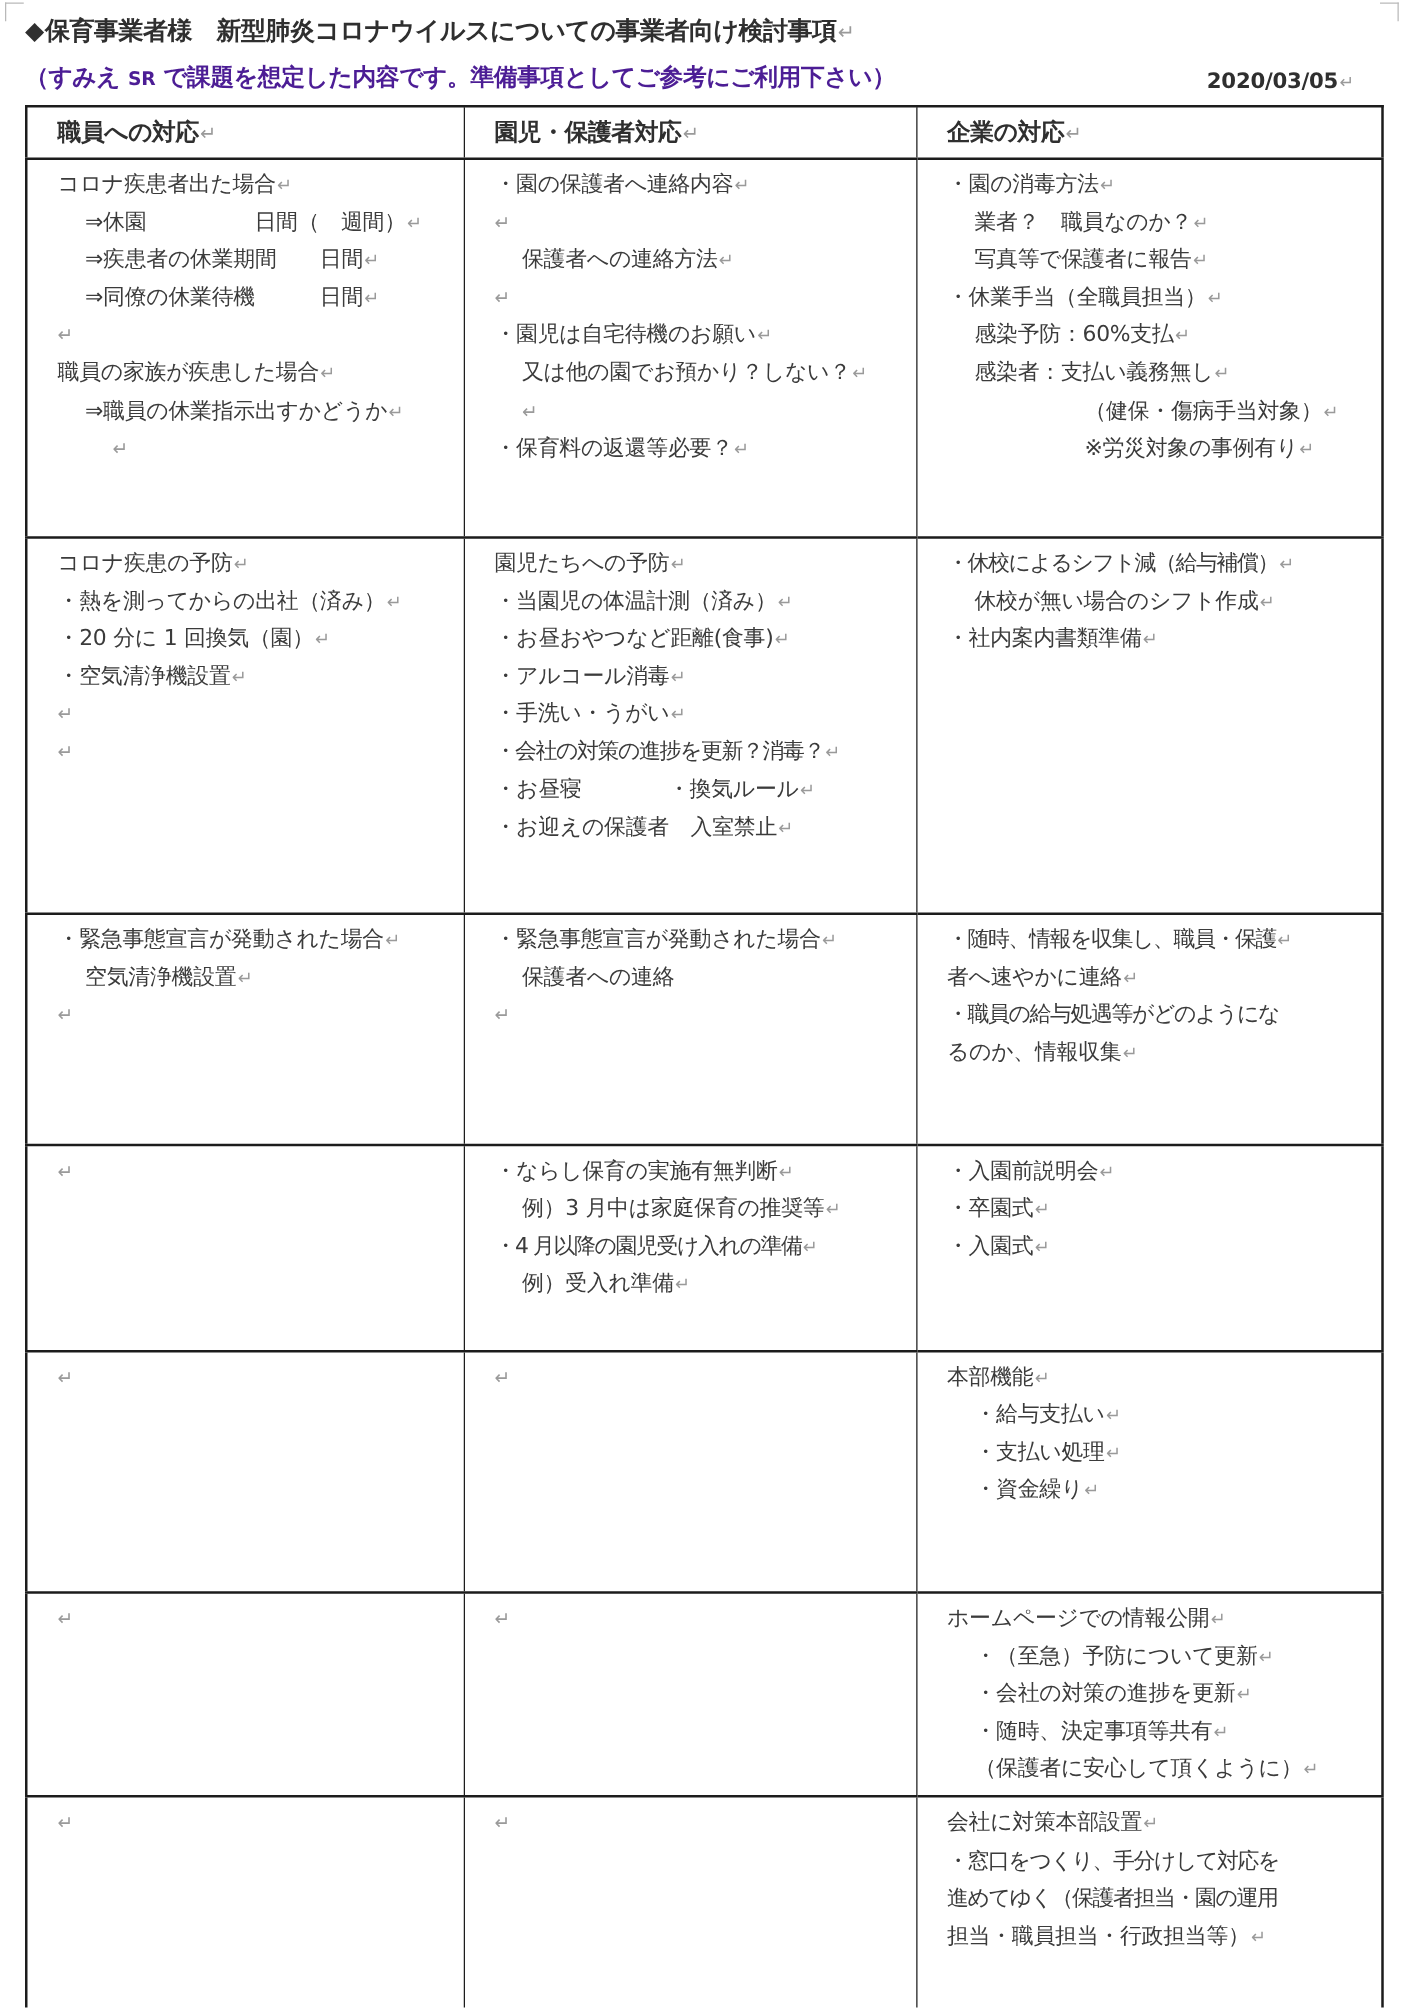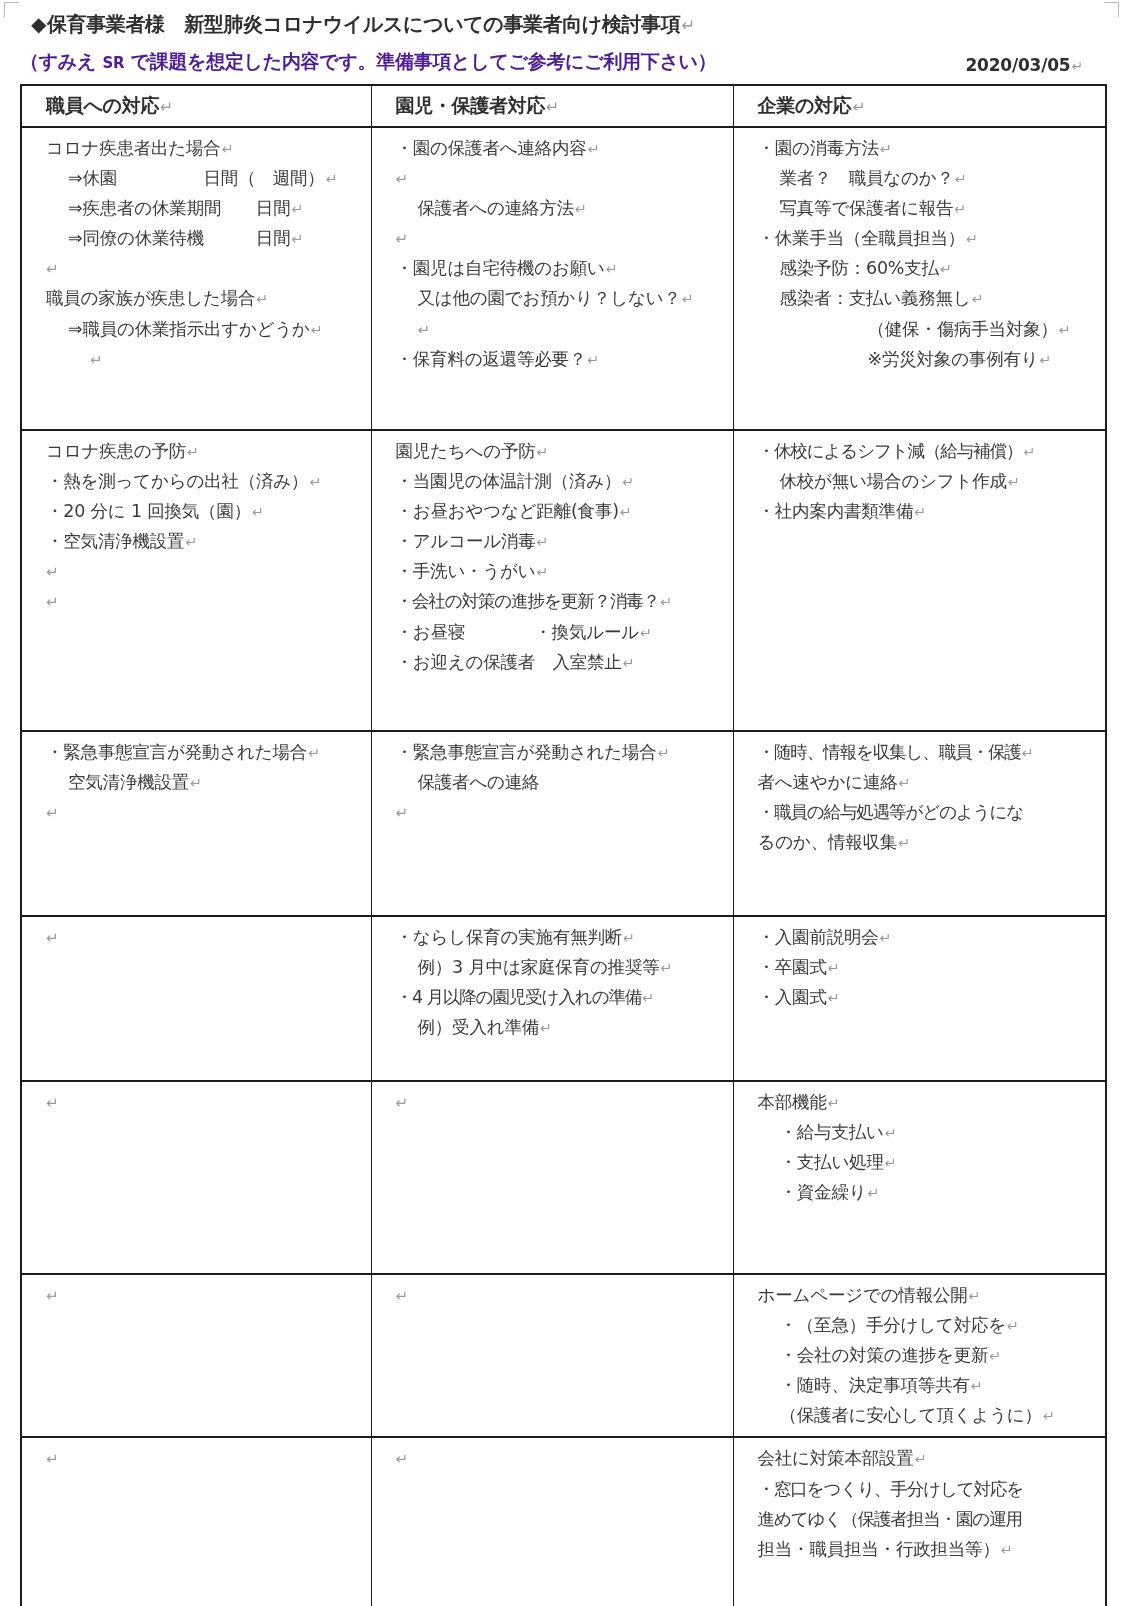--- a/index.html
+++ b/index.html
@@ -39,21 +39,20 @@
   .doc-header {
     padding: 12px 20px 0 20px;
   }
   .title-line {
     font-size: 20px;
     font-weight: bold;
     letter-spacing: -0.4px;
     color: #2f2f2f;
     line-height: 1.25;
     white-space: nowrap;
-    margin-left: 11px;
   }
   .diamond {
     display: inline-block;
     margin-right: 1px;
   }
   .subtitle-row {
     display: flex;
     align-items: flex-end;
     justify-content: space-between;
     margin-top: 12px;
@@ -320,21 +319,21 @@
               </div>
             </td>
             <td>
               <div class="cell-body">
                 <div class="line"><span class="cr-only">↵</span></div>
               </div>
             </td>
             <td>
               <div class="cell-body">
                 <div class="line"><span>ホームページでの情報公開</span><span class="cr">↵</span></div>
-                <div class="line ind1"><span>・（至急）手分けして対応を</span><span class="cr">↵</span></div>
+                <div class="line ind1"><span>・（至急）予防について更新</span><span class="cr">↵</span></div>
                 <div class="line ind1"><span>・会社の対策の進捗を更新</span><span class="cr">↵</span></div>
                 <div class="line ind1"><span>・随時、決定事項等共有</span><span class="cr">↵</span></div>
                 <div class="line ind1"><span>（保護者に安心して頂くように）</span><span class="cr">↵</span></div>
               </div>
             </td>
           </tr>
           <tr>
             <td style="height: 190px;">
               <div class="cell-body">
                 <div class="line"><span class="cr-only">↵</span></div>

